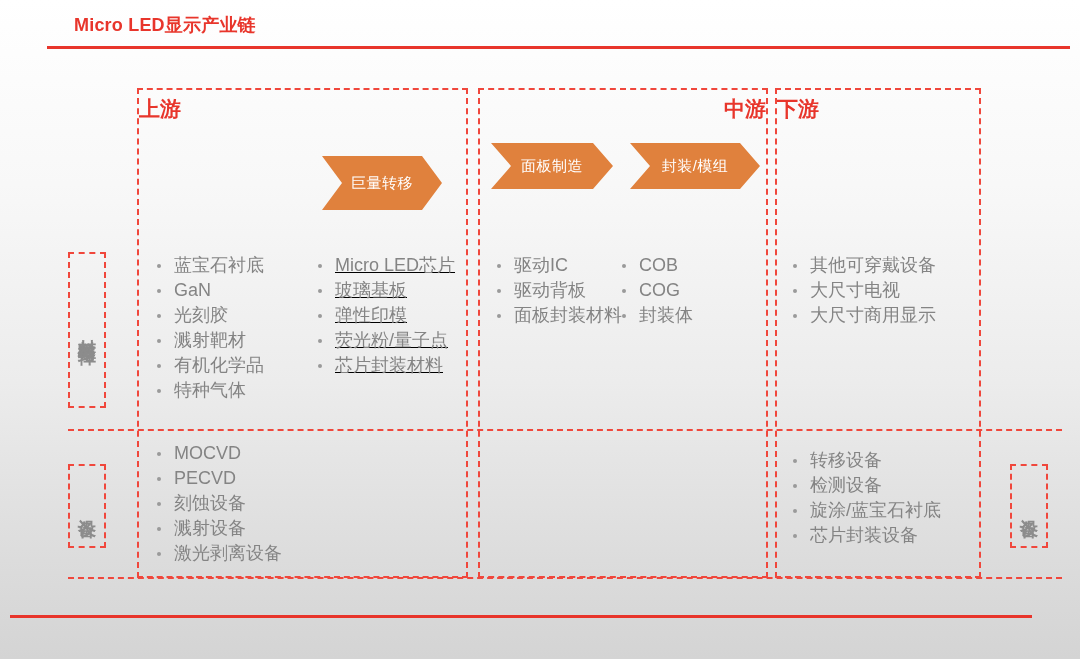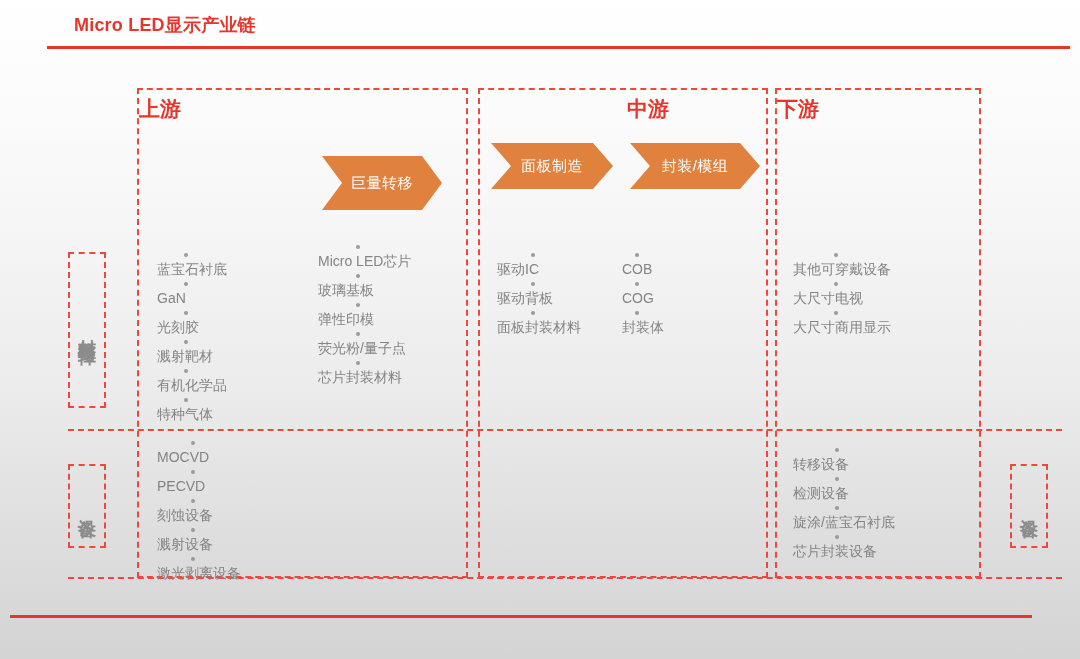--- a/index.html
+++ b/index.html
@@ -18,21 +18,21 @@
   .hline { position:absolute; left:68px; width:994px; height:0; border-top:2px dashed #f0473c; }
   .hline-mid { top:429px; }
   .hline-bottom { top:577px; }
 
   .chain-box { position:absolute; top:88px; height:490px; border:2px dashed #f0473c; }
   .box-upstream  { left:137px; width:331px; }
   .box-midstream { left:478px; width:290px; }
   .box-downstream{ left:775px; width:206px; }
 
   .box-title { position:absolute; top:5px; left:0; right:0; text-align:left; font-size:21px; font-weight:bold; color:#e8352b; }
-  .box-title-left { text-align:center; padding-left:50px; }
+  .box-title-left { text-align:right; padding-left:50px; }
 
   .arrow {
     position:absolute; display:flex; align-items:center; justify-content:center;
     background:#e0813d; color:#ffffff; font-size:15px; letter-spacing:.5px;
     clip-path:polygon(0 0, calc(100% - 20px) 0, 100% 50%, calc(100% - 20px) 100%, 0 100%, 20px 50%);
   }
   .arrow-1 { left:155px; top:140px; width:120px; height:45px; }
   .arrow-2 { left:322px; top:156px; width:120px; height:54px; }
   .arrow-3 { left:491px; top:143px; width:122px; height:46px; }
   .arrow-4 { left:630px; top:143px; width:130px; height:46px; }
@@ -43,25 +43,25 @@
     position:absolute; border:2px dashed #f0473c;
     display:flex; align-items:center; justify-content:center;
     writing-mode:vertical-rl; text-orientation:upright;
     font-weight:bold; color:#8c8c8c; font-size:18px; letter-spacing:2px;
   }
   .label-materials  { left:68px;  top:252px; width:38px; height:156px; }
   .label-equip-left { left:68px;  top:464px; width:38px; height:84px; }
   .label-equip-right{ left:1010px; top:464px; width:38px; height:84px; }
 
   .blist { position:absolute; list-style:none; }
-  .blist li { display:flex; line-height:25px; font-size:14px; color:#848484; white-space:nowrap;flex-direction:column; }
+  .blist li { display:flex; line-height:25px; font-size:18px; color:#848484; white-space:nowrap; }
   .blist .dot { width:4px; height:4px; border-radius:50%; background:#9a9a9a; margin-right:13px; flex:none; align-self:center; }
 
   .list-up-mat-1  { left:157px; top:253px; }
-  .list-up-mat-2  { left:318px; top:245px; }
+  .list-up-mat-2  { left:318px; top:253px;text-decoration:underline; }
   .list-mid-mat-1 { left:497px; top:253px; }
   .list-mid-mat-2 { left:622px; top:253px; }
   .list-down-mat  { left:793px; top:253px; }
   .list-up-eq     { left:157px; top:441px; }
   .list-down-eq   { left:793px; top:448px; }
 </style>
 </head>
 <body>
 
 <div class="page">

